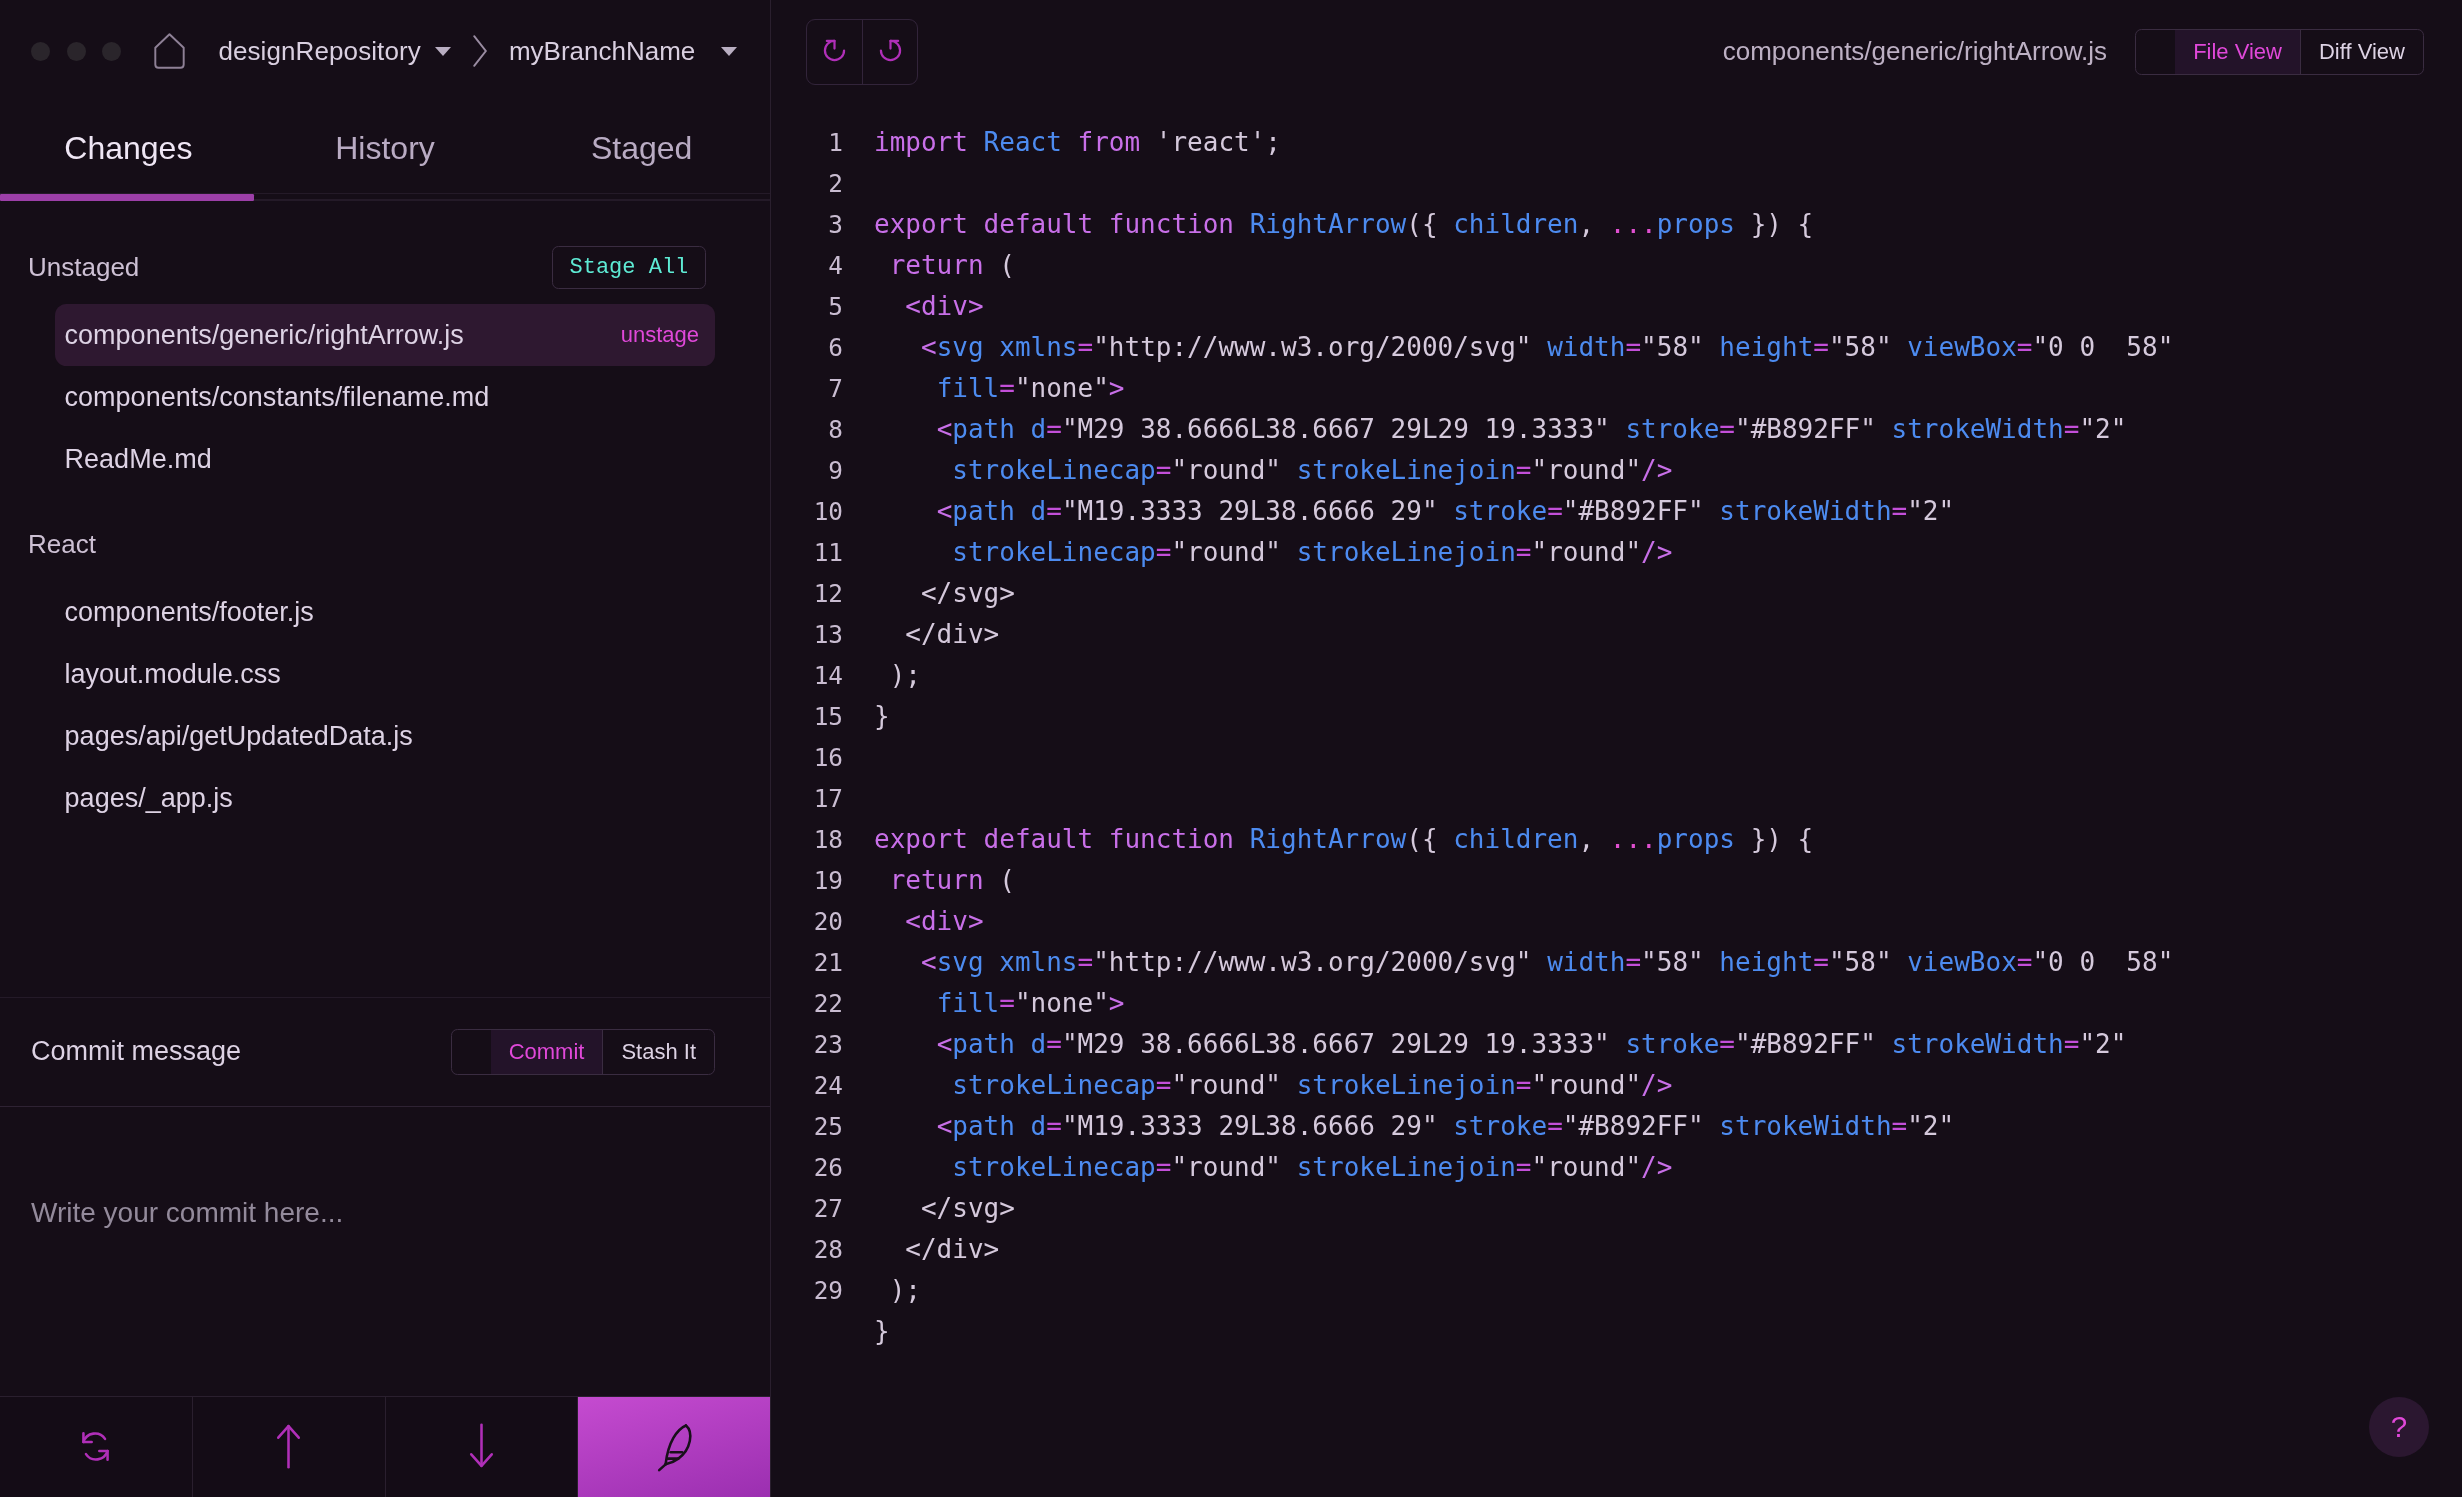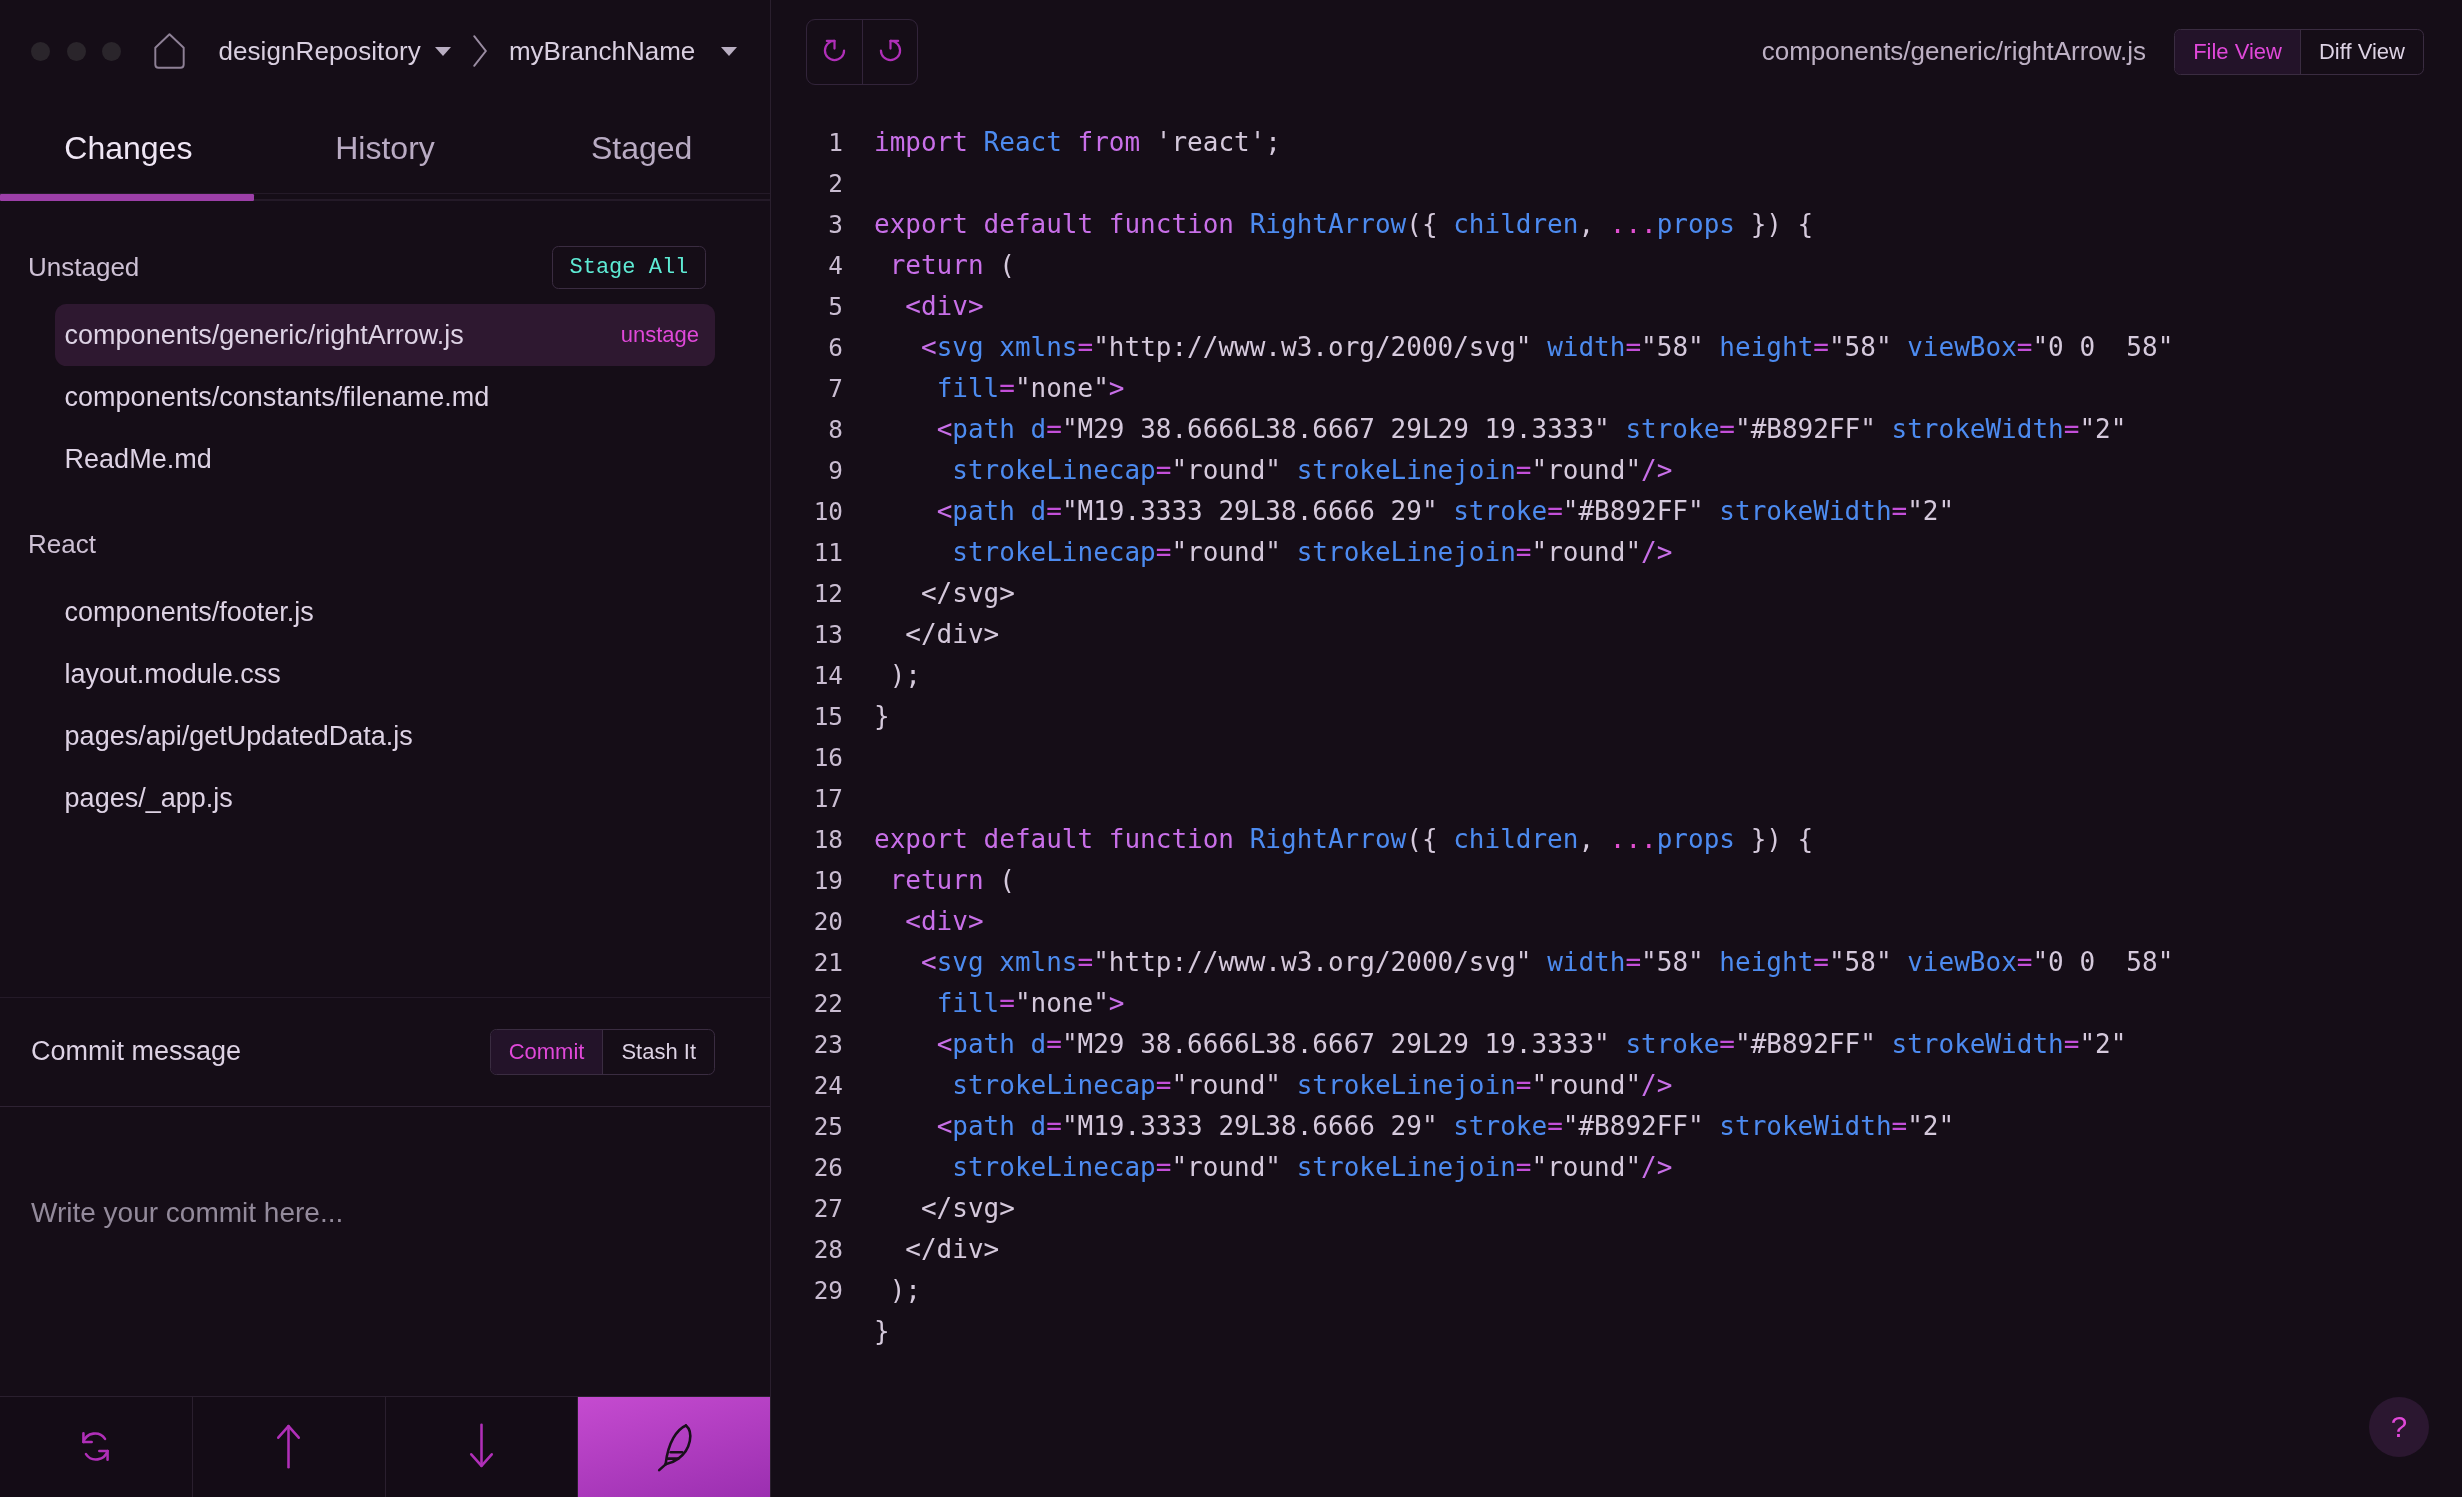--- a/index.html
+++ b/index.html
@@ -127,20 +127,21 @@
     padding: 0 55px 0 31px;
     border-top: 1.3px solid #241a28;
     flex: 0 0 auto;
   }
   .commit-label { font-size: 27px; color: #ddd2e4; }
   .seg-group {
     display: flex;
     border: 1.3px solid #3a2c41;
     border-radius: 6.4px;
     overflow: hidden;
+    padding-left: 39px;
   }
   .seg {
     font-size: 22px;
     padding: 9px 18px;
     cursor: pointer;
     color: #ddd2e4;
     background: transparent;
     border: none;
     font-family: "Liberation Sans", sans-serif;
   }

